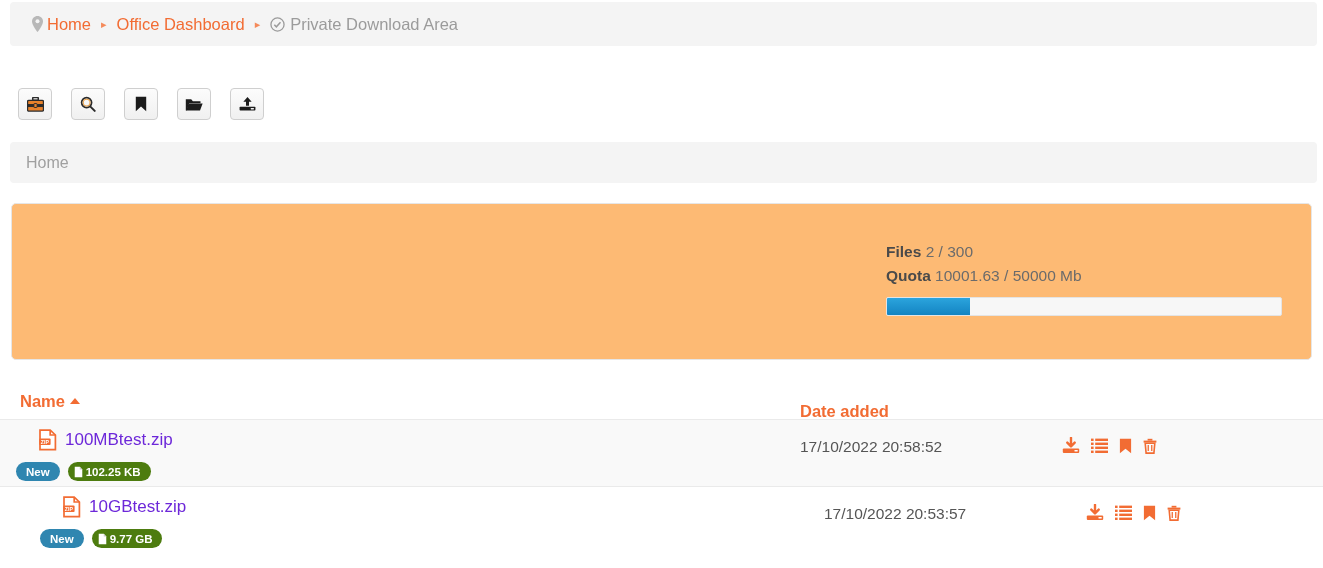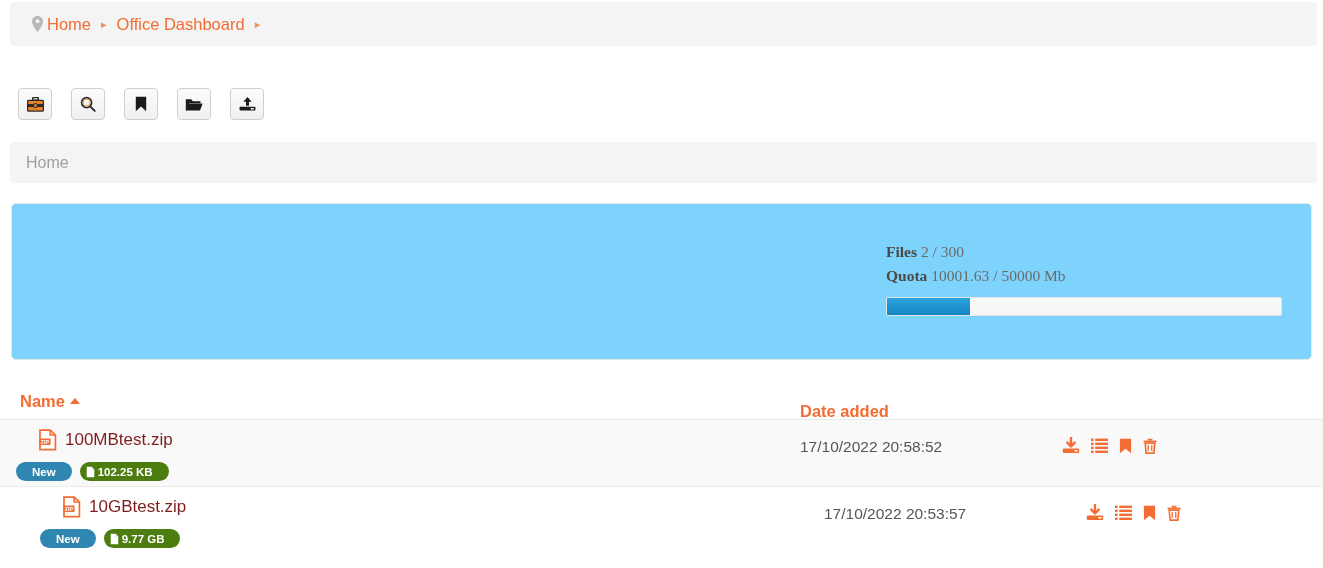--- a/index.html
+++ b/index.html
@@ -70,24 +70,23 @@
     padding-left: 16px;
     font-size: 16px;
     color: #a0a0a0;
   }
 
   
   .quota-panel {
     position: absolute;
     left: 11px; top: 203px;
     width: 1301px; height: 157px;
-    background: #7dd3fc;
+    background: #fdba74;
     border: 1px solid #e6e6e6;
     border-radius: 5px;
-    font-family: Liberation Serif, serif;
   }
   .quota-inner {
     position: absolute;
     left: 874px; top: 36px;
     width: 400px;
   }
   .quota-line {
     font-size: 15.5px;
     color: #6b6b6b;
     line-height: 24px;
@@ -144,40 +143,40 @@
   }
   .row.alt { background: #f9f9f9; }
   .row.plain { background: #ffffff; border-top: none; border-bottom: none; margin-left: 24px; }
 
   .row-name {
     position: absolute;
     left: 38px; top: 9px;
     display: flex;
     align-items: center;
     font-size: 17px;
-    color: #7f1d1d;
+    color: #6d28d9;
   }
   .zip-icon { margin-right: 8px; display: inline-flex; }
 
   .badges {
     position: absolute;
     left: 16px; top: 42px;
     display: flex;
     align-items: center;
     gap: 8px;
   }
   .badge {
     height: 19px;
     border-radius: 10px;
     color: #ffffff;
     font-size: 11.5px;
     font-weight: bold;
     display: inline-flex;
     align-items: center;
-    padding: 0 16px;
+    padding: 0 10px;
     white-space: nowrap;
   }
   .badge-new { background: #2f86b0; }
   .badge-size { background: #4d7c0f; padding-left: 6px; }
   .badge-size .file-glyph { margin-right: 3px; display: inline-flex; }
 
   .row-date {
     position: absolute;
     left: 800px; top: 18px;
     font-size: 15.5px;
@@ -204,20 +203,29 @@
         <circle cx="5.5" cy="5.3" r="2" fill="#f4f4f4"></circle>
       </svg>
     </span>
     <span>Home</span>
   </span>
   <span class="crumb-sep">▸</span>
   <span class="crumb">
     <span>Office Dashboard</span>
   </span>
   <span class="crumb-sep">▸</span>
+  <span class="crumb muted">
+    <span class="check-icon">
+      <svg width="15" height="15" viewBox="0 0 16 16">
+        <circle cx="8" cy="8" r="7" fill="none" stroke="#9b9b9b" stroke-width="1.4"></circle>
+        <path d="M4.6 8.2l2.2 2.3 4.4-4.8" fill="none" stroke="#9b9b9b" stroke-width="1.6"></path>
+      </svg>
+    </span>
+    <span>Private Download Area</span>
+  </span>
 </div>
 
 <div class="toolbar">
 
   <div class="tool-btn">
     <span>
       <svg width="17" height="15" viewBox="0 0 18 16">
         <rect x="6" y="0.5" width="6" height="3" rx="1" fill="none" stroke="#2b2b2b" stroke-width="1.6"></rect>
         <rect x="0.5" y="3.5" width="17" height="11.5" rx="1.3" fill="#e8822b" stroke="#2b2b2b" stroke-width="1.4"></rect>
         <rect x="0.5" y="7.5" width="17" height="3.2" fill="#2b2b2b"></rect>

